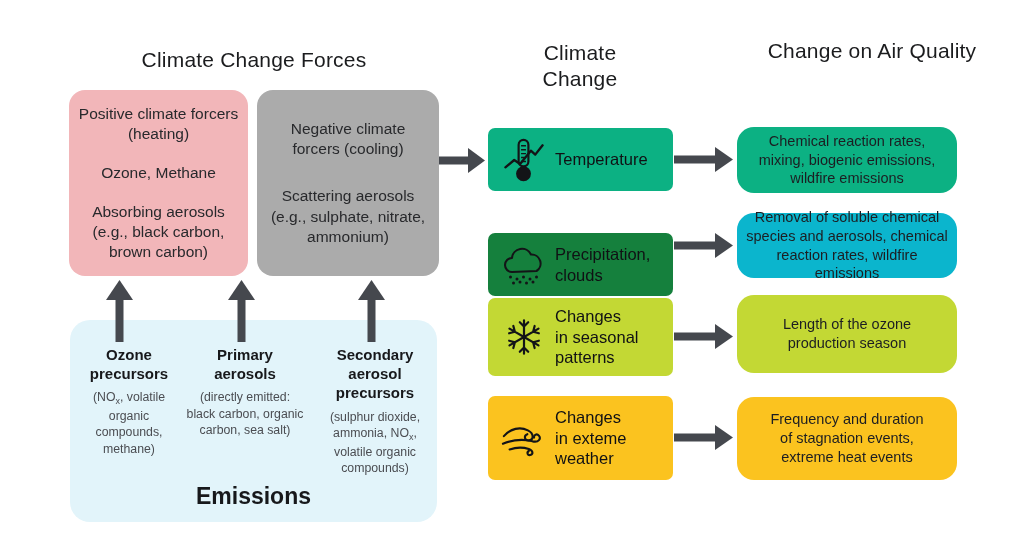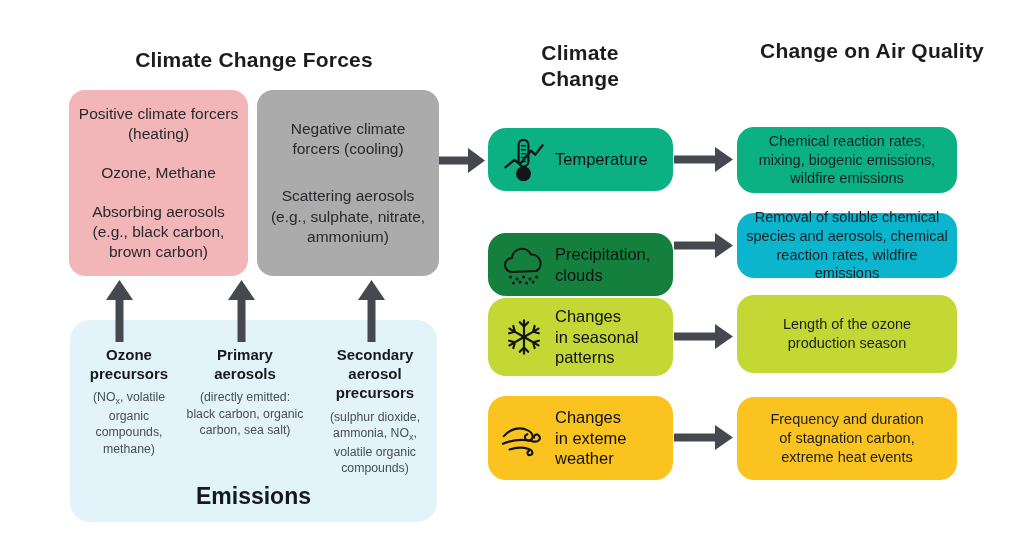--- a/index.html
+++ b/index.html
@@ -1,21 +1,21 @@
 <!DOCTYPE html>
 <html style="--arrow: #45484e;"><head>
 <meta charset="utf-8">
 <style>
   html,body{margin:0;padding:0;background:#fff;}
   .canvas{
     position:relative;width:1024px;height:553px;background:#ffffff;
     font-family:"Liberation Sans",sans-serif;overflow:hidden;
   }
   .title{position:absolute;margin:0;text-align:center;font-size:21px;line-height:1.22;
-         font-weight:700;color:#1b1c1e;letter-spacing:.2px;}
+         font-weight:400;color:#1b1c1e;letter-spacing:.2px;}
   .t-forces{left:64px;top:47px;width:380px;}
   .t-climate{left:500px;top:40px;width:160px;}
   .t-impacts{left:726px;top:38px;width:292px;}
   .title .tl{display:block;}
 
   .box{position:absolute;border-radius:16px;box-sizing:border-box;}
   .fbox{display:flex;flex-direction:column;justify-content:center;text-align:center;padding:8px 8px;}
   .b-pink{left:69px;top:90px;width:179px;height:186px;gap:19px;}
   .b-gray{left:257px;top:90px;width:182px;height:186px;gap:27px;}
   .fbox p{margin:0;font-size:15.5px;line-height:1.3;font-weight:500;color:#28292c;}
@@ -24,21 +24,21 @@
   .ecol{position:absolute;top:25px;text-align:center;}
   .c1{left:8px;width:102px;}
   .c2{left:116px;width:118px;}
   .c3{left:248px;width:114px;}
   .ehead{font-size:15px;font-weight:700;color:#17181b;line-height:1.28;}
   .esub{margin-top:6px;font-size:12.3px;line-height:1.34;color:#4b4d52;font-weight:400;}
   .esub sub{font-size:9px;}
   .elabel{position:absolute;left:0;right:0;bottom:12px;text-align:center;
           font-size:23px;font-weight:700;color:#17181b;}
 
-  .mbox{position:absolute;left:488px;width:185px;border-radius:18px;display:flex;
+  .mbox{position:absolute;left:488px;width:185px;border-radius:7px;display:flex;
         align-items:center;padding-left:13px;box-sizing:border-box;}
   .micon{width:46px;flex:0 0 46px;display:flex;align-items:center;justify-content:center;color:#131417;}
   .mlabel{margin-left:8px;font-size:16.5px;font-weight:500;line-height:1.24;color:#101114;}
   .mlabel .ln{display:block;}
 
   .rbox{position:absolute;left:737px;width:220px;border-radius:17px;display:flex;
         flex-direction:column;justify-content:center;text-align:center;
         font-size:14.5px;font-weight:500;line-height:1.3;color:#1c1e22;box-sizing:border-box;padding:0 8px;}
   .rbox .ln{display:block;}
 
@@ -236,17 +236,17 @@
     <span class="ln">species and aerosols, chemical</span>
     <span class="ln">reaction rates, wildfire emissions</span>
   </div>
   <div class="rbox" style="top: 295px; height: 78px; background-color: rgb(195, 216, 52);">
     <span class="ln">Length of the ozone</span>
     <span class="ln">production season</span>
     <span class="ln"></span>
   </div>
   <div class="rbox" style="top: 397px; height: 83px; background-color: rgb(251, 195, 31);">
     <span class="ln">Frequency and duration</span>
-    <span class="ln">of stagnation carbon,</span>
+    <span class="ln">of stagnation events,</span>
     <span class="ln">extreme heat events</span>
   </div>
 
 </div>
 
 </body></html>

